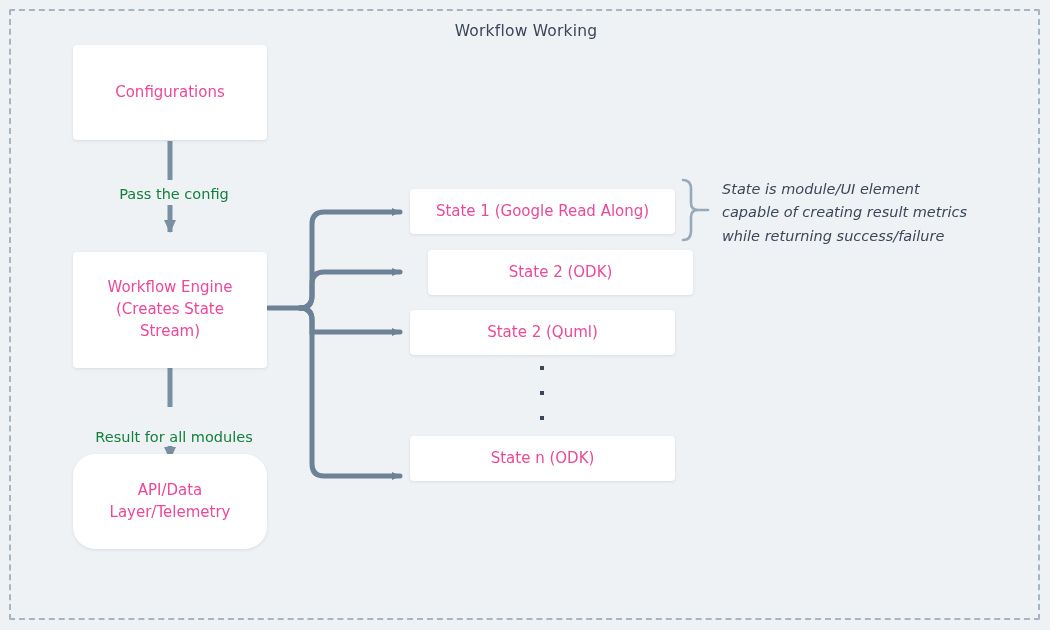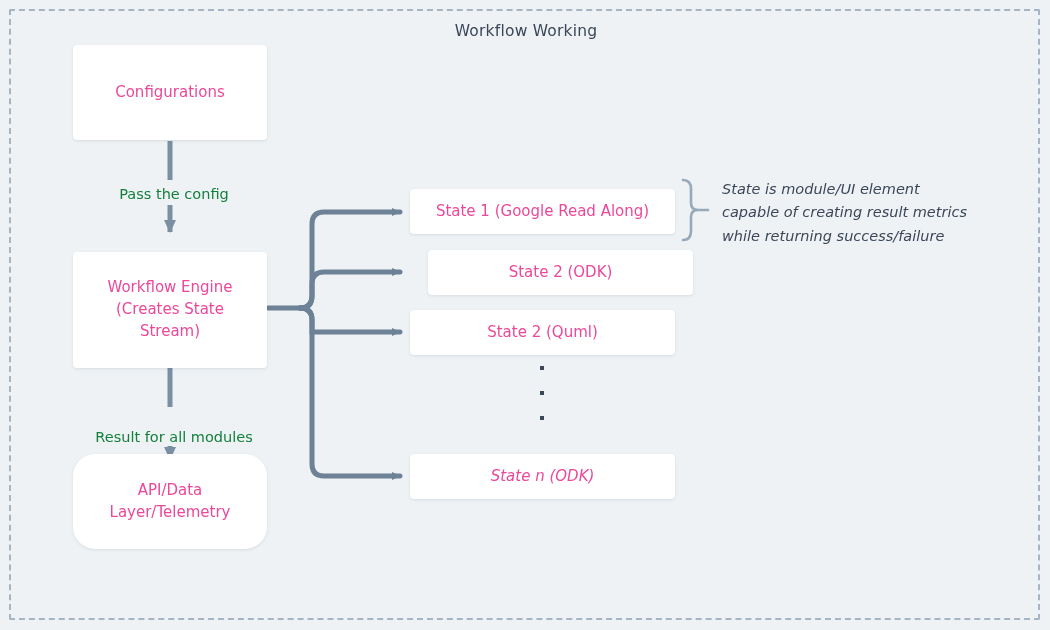--- a/index.html
+++ b/index.html
@@ -170,21 +170,21 @@
   <div class="edge-label" style="left:110px; top:185px; width:120px;">Pass the config</div>
 
   <div class="edge-label" style="left:80px; top:412px; width:180px;margin-top:16px;">Result for all modules</div>
 
   <div class="node state" style="left:410px; top:189px;">State 1 (Google Read Along)</div>
 
   <div class="node state" style="left:428px; top:250px;">State 2 (ODK)</div>
 
   <div class="node state" style="left:410px; top:310px;">State 2 (Quml)</div>
 
-  <div class="node state" style="left:410px; top:454px;font-style:italic;">State n (ODK)</div>
+  <div class="node state" style="left:410px; top:436px;">State n (ODK)</div>
 
   <div class="dots">
     <i></i>
     <i></i>
     <i></i>
   </div>
 
   <div class="note">State is module/UI element
 capable of creating result metrics
 while returning success/failure</div>

